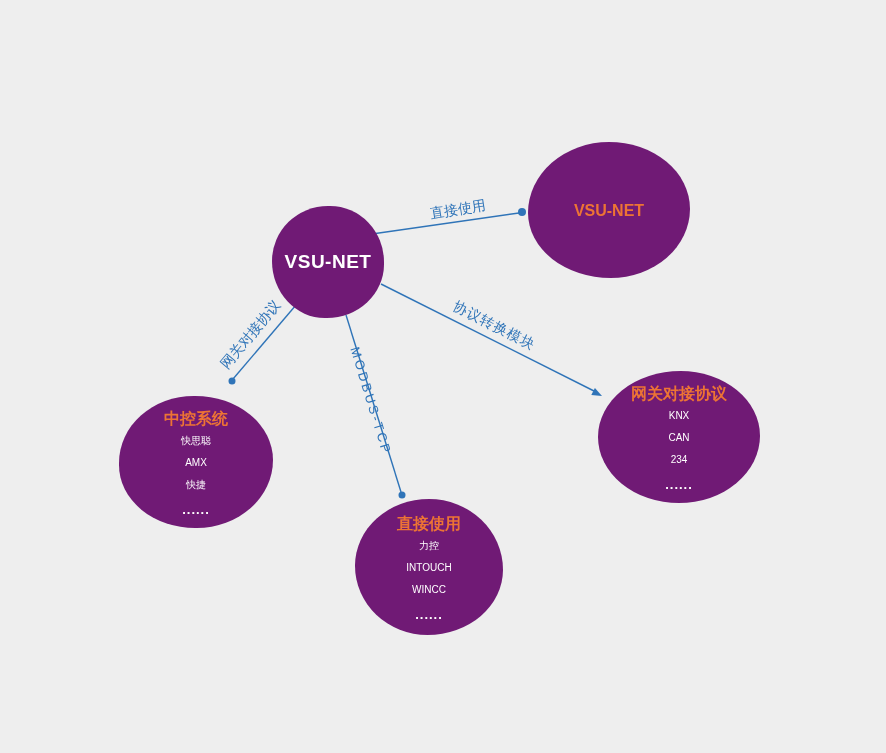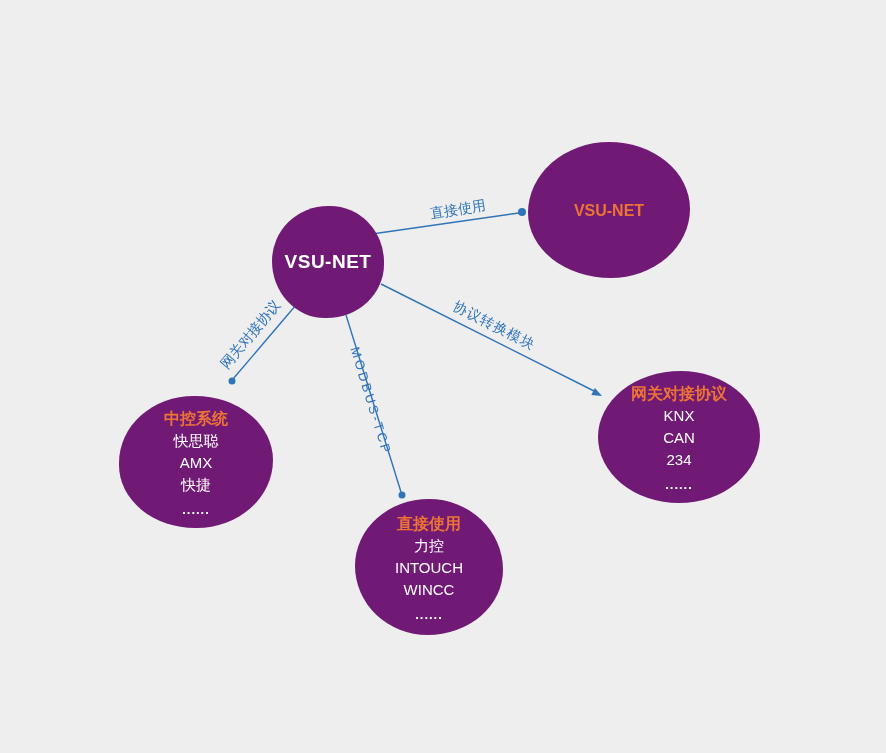--- a/index.html
+++ b/index.html
@@ -60,21 +60,21 @@
     width: 162px; height: 132px;
     border-radius: 51% 49% 50% 50% / 50% 49% 51% 50%;
   }
   .node-title {
     color: #ed7434;
     font-weight: bold;
     font-size: 16px;
     line-height: 23px;
   }
   .node-item {
-    font-size: 15px;
+    font-size: 10px;
     line-height: 22px;
   }
   .node-ellipsis {
     font-size: 13px;
     font-weight: bold;
     letter-spacing: 1px;
     line-height: 14px;
     margin-top: 7px;
   }
   .edge-label {

